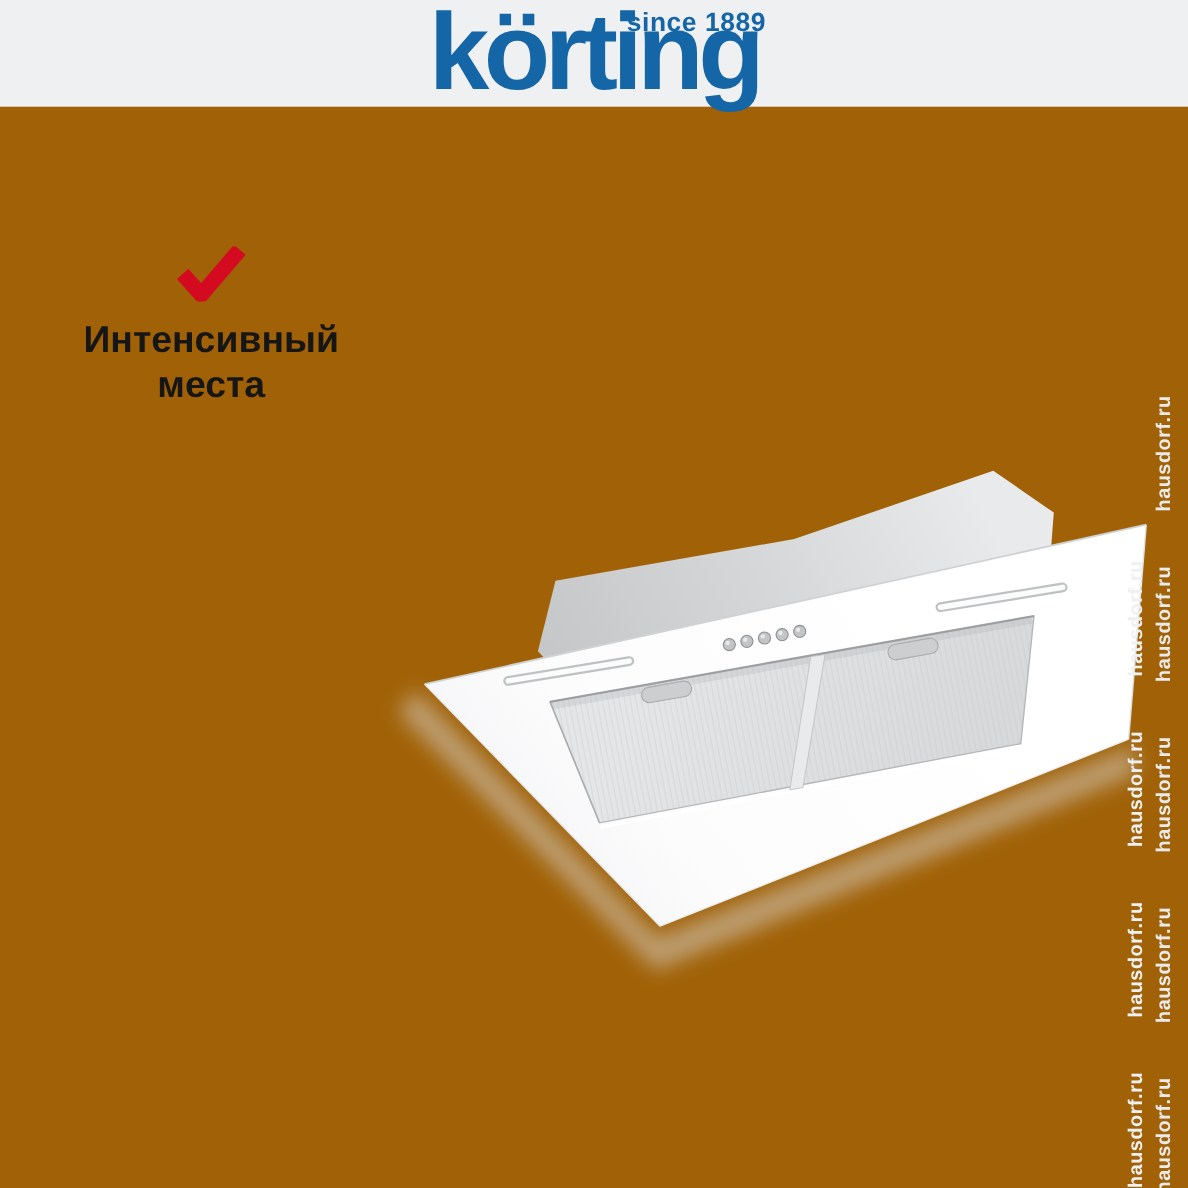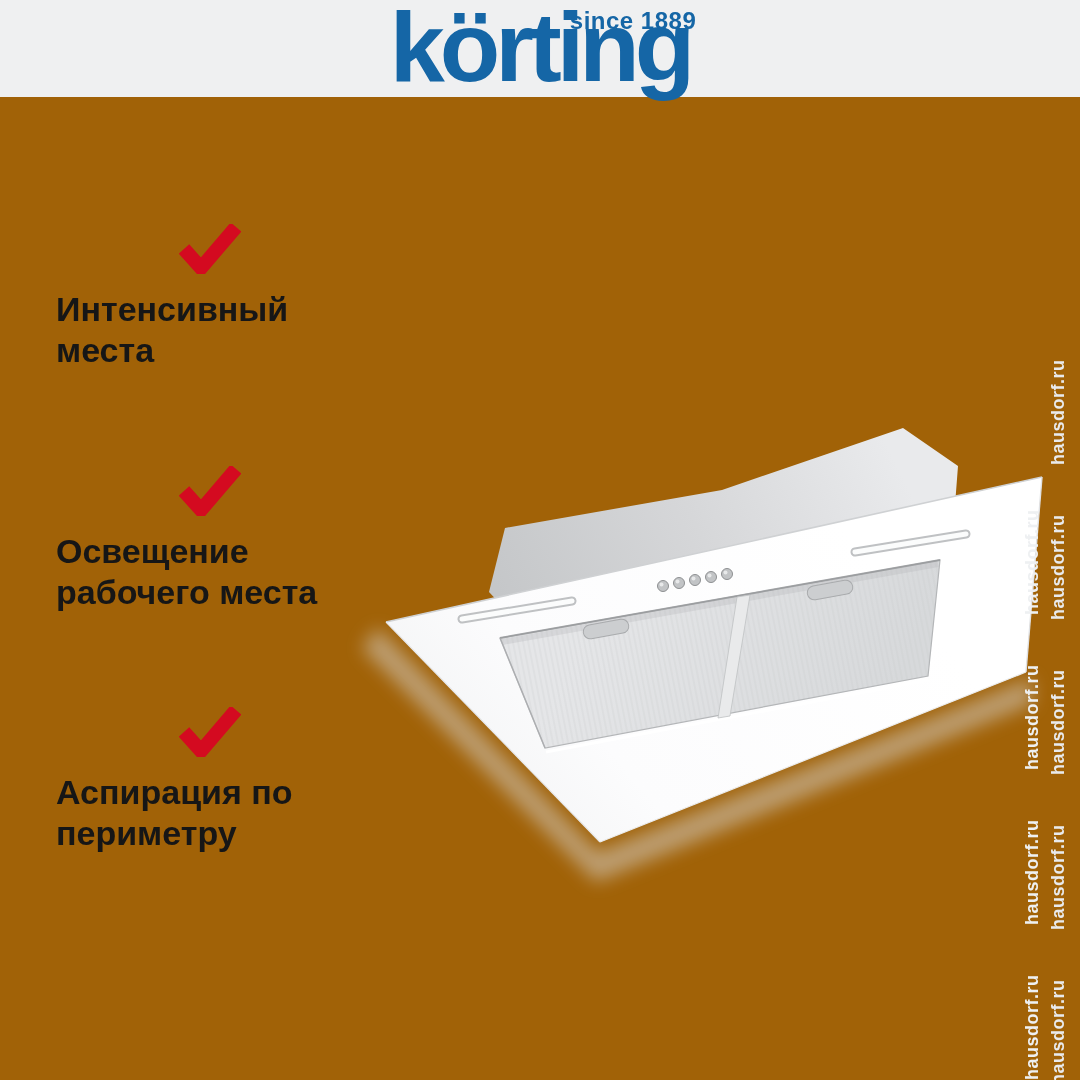--- a/index.html
+++ b/index.html
@@ -12,21 +12,21 @@
   .logo{position:absolute;left:50%;top:0;transform:translateX(-50%);height:97px;}
   .logo-word{
     display:block;font-size:99px;font-weight:700;color:#1566a6;
     letter-spacing:-5px;line-height:94px;white-space:nowrap;
   }
   .logo-since{
     position:absolute;top:7px;right:-6px;font-size:24px;font-weight:700;
     color:#1566a6;letter-spacing:0.5px;white-space:nowrap;
   }
   
-  .feature{position:absolute;left:56px;width:308px;text-align:left;}
+  .feature{position:absolute;left:38px;width:308px;text-align:center;}
   .feature .check{display:block;margin:0 auto 15px auto;width:62px;height:50px;}
   .f-line{font-size:34px;line-height:41px;font-weight:700;color:#161616;white-space:nowrap;}
   .feature-1{top:224px;}
   .feature-2{top:466px;}
   .feature-3{top:707px;}
   
   .product-svg{position:absolute;left:0;top:0;}
   
   .wm-col{
     position:absolute;width:24px;
@@ -51,35 +51,21 @@
   </div>
 
   <div class="feature feature-1">
     <svg class="check" viewBox="0 0 62 50">
       <path d="M5,25 L22,44 L57,3" fill="none" stroke="#d40a20" stroke-width="14" stroke-linecap="butt" stroke-linejoin="miter"></path>
     </svg>
     <div class="f-line">Интенсивный</div>
     <div class="f-line">места</div>
   </div>
 
-  <div class="feature feature-2">
-    <svg class="check" viewBox="0 0 62 50">
-      <path d="M5,25 L22,44 L57,3" fill="none" stroke="#d40a20" stroke-width="14" stroke-linecap="butt" stroke-linejoin="miter"></path>
-    </svg>
-    <div class="f-line">Освещение</div>
-    <div class="f-line">рабочего места</div>
-  </div>
 
-  <div class="feature feature-3">
-    <svg class="check" viewBox="0 0 62 50">
-      <path d="M5,25 L22,44 L57,3" fill="none" stroke="#d40a20" stroke-width="14" stroke-linecap="butt" stroke-linejoin="miter"></path>
-    </svg>
-    <div class="f-line">Аспирация по</div>
-    <div class="f-line">периметру</div>
-  </div>
 
   <svg class="product-svg" width="1080" height="1080" viewBox="0 0 1080 1080">
     <defs>
       <linearGradient id="ductGrad" gradientUnits="userSpaceOnUse" x1="510" y1="615" x2="880" y2="430">
         <stop offset="0" stop-color="#c5c7c9"></stop>
         <stop offset="0.5" stop-color="#d6d7d9"></stop>
         <stop offset="1" stop-color="#e9eaec"></stop>
       </linearGradient>
       <linearGradient id="frameGrad" gradientUnits="userSpaceOnUse" x1="820" y1="500" x2="470" y2="800">
         <stop offset="0" stop-color="#ffffff"></stop>

